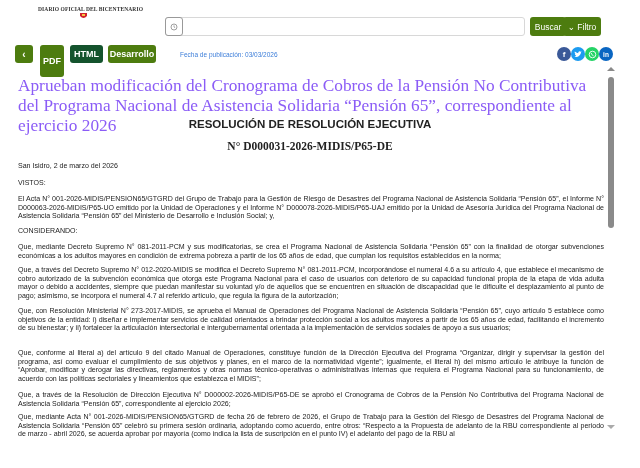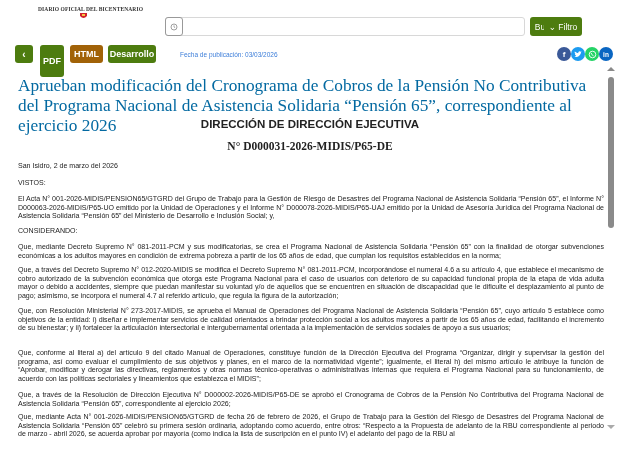--- a/index.html
+++ b/index.html
@@ -18,42 +18,42 @@
   .logo-text {
     position:absolute; left:17px; top:14px; font-family:"Liberation Serif", serif;
     font-size:29px; font-weight:bold; color:#d2202a; letter-spacing:-0.3px; line-height:30px;
     white-space:nowrap;
   }
   .btn {
     position:absolute; background:#4d7c0f; color:#fff; border-radius:3px;
     font-size:9px; font-weight:bold; display:flex; align-items:center; justify-content:center;
     box-sizing:border-box; cursor:pointer;
   }
-  .btn.disabled { background:#a16207; }
+  .btn.disabled { background:#14532d; }
   .pubdate {
     position:absolute; left:180px; top:51px; font-size:6.5px; color:#3d7ed9; white-space:nowrap;
   }
   .search-wrap {
     position:absolute; left:165px; top:17px; width:360px; height:19px; border:1px solid #d8d8d8;
     border-radius:3px; box-sizing:border-box; background:#fff;
   }
   .search-icon-box {
     position:absolute; left:165px; top:17px; width:18px; height:19px; border:1px solid #999;
     border-radius:3px; box-sizing:border-box; background:#fff; display:flex; align-items:center; justify-content:center;
   }
   .search-input {
     position:absolute; left:187px; top:18px; width:320px; height:17px; border:none; outline:none;
     font-family:"Liberation Sans", sans-serif; font-size:8px; color:#555; background:transparent; padding:0;
   }
   .search-input::placeholder { color:#666; }
   .social { position:absolute; top:47px; width:14px; height:14px; border-radius:50%;
     display:flex; align-items:center; justify-content:center; color:#fff; font-size:8px; font-weight:bold; }
   .doc-title {
     position:absolute; left:18px; top:76px; width:590px; font-family:"Liberation Serif", serif;
-    font-size:17.3px; line-height:20px; color:#0369a1; margin:0; font-weight:normal;
+    font-size:17.3px; line-height:20px; color:#8b5cf6; margin:0; font-weight:normal;
   }
   .res-head {
     position:absolute; left:0; width:620px; text-align:center; font-size:11.5px; font-weight:bold; color:#222;
   }
   .para {
     position:absolute; left:18px; width:586px; font-size:7.05px; line-height:8.7px; color:#222;
     text-align:justify; margin:0;
   }
   .scroll-track { position:absolute; left:605px; top:62px; width:12px; height:380px; }
   .scroll-thumb { position:absolute; left:608px; top:77px; width:6px; height:151px; background:#8a8a8a; border-radius:3px; }
@@ -82,21 +82,21 @@
   <div class="pubdate">Fecha de publicación: 03/03/2026</div>
 
   <div class="search-wrap"></div>
   <div class="search-icon-box">
     <svg width="8" height="8" viewBox="0 0 8 8">
       <circle cx="4" cy="4" r="3" fill="none" stroke="#888" stroke-width="0.8"></circle>
       <path d="M4 2.3 V4 L5.2 4.8" fill="none" stroke="#888" stroke-width="0.7"></path>
     </svg>
   </div>
   <div class="btn" style="left:530px;top:17px;width:36px;height:19px;font-weight:normal;font-size:8.5px;">Buscar</div>
-  <div class="btn" style="left:544px;top:17px;width:38px;height:19px;font-weight:normal;font-size:8.5px;">⌄ Filtro</div>
+  <div class="btn" style="left:563px;top:17px;width:38px;height:19px;font-weight:normal;font-size:8.5px;">⌄ Filtro</div>
 
   <div class="social" style="left:557px;background:#3b5998;">
     <span>f</span>
   </div>
   <div class="social" style="left:571px;background:#1d9bf0;">
     <svg width="8" height="7" viewBox="0 0 8 7">
       <path d="M0.5 5.5 Q3 6.5 5 5 Q7 3.5 7 1.2 L7.8 0.4 L6.8 0.7 Q6 -0.1 5 0.4 Q4 1 4.3 2.2 Q2 2 0.8 0.6 Q0.3 2 1.5 3 L0.9 2.9 Q1 4 2.3 4.5 Q1.5 5.2 0.5 5.5 Z" fill="#fff"></path>
     </svg>
   </div>
   <div class="social" style="left:585px;background:#25d366;">
@@ -105,21 +105,21 @@
       <path d="M3.2 3 Q3.3 4.8 5.5 5.8" fill="none" stroke="#fff" stroke-width="0.9"></path>
     </svg>
   </div>
   <div class="social" style="left:599px;background:#0a66c2;font-size:6.5px;">
     <span>in</span>
   </div>
 </div>
 
 <h1 class="doc-title">Aprueban modificación del Cronograma de Cobros de la Pensión No Contributiva del Programa Nacional de Asistencia Solidaria “Pensión 65”, correspondiente al ejercicio 2026</h1>
 
-<div class="res-head" style="top:118px;">DIRECCIÓN DE DIRECCIÓN EJECUTIVA</div>
+<div class="res-head" style="top:118px;">RESOLUCIÓN DE RESOLUCIÓN EJECUTIVA</div>
 <div class="res-head" style="top:140px;font-family:Liberation Serif, serif;">N° D000031-2026-MIDIS/P65-DE</div>
 
 <p class="para" style="top:162px;">San Isidro, 2 de marzo del 2026</p>
 <p class="para" style="top:179px;">VISTOS:</p>
 <p class="para" style="top:195px;">El Acta N° 001-2026-MIDIS/PENSION65/GTGRD del Grupo de Trabajo para la Gestión de Riesgo de Desastres del Programa Nacional de Asistencia Solidaria “Pensión 65”, el Informe N° D000063-2026-MIDIS/P65-UO emitido por la Unidad de Operaciones y el Informe N° D000078-2026-MIDIS/P65-UAJ emitido por la Unidad de Asesoría Jurídica del Programa Nacional de Asistencia Solidaria “Pensión 65” del Ministerio de Desarrollo e Inclusión Social; y,</p>
 <p class="para" style="top:227px;">CONSIDERANDO:</p>
 
 <p class="para" style="top:243px;">Que, mediante Decreto Supremo N° 081-2011-PCM y sus modificatorias, se crea el Programa Nacional de Asistencia Solidaria “Pensión 65” con la finalidad de otorgar subvenciones económicas a los adultos mayores en condición de extrema pobreza a partir de los 65 años de edad, que cumplan los requisitos establecidos en la norma;</p>
 <p class="para" style="top:266px;">Que, a través del Decreto Supremo N° 012-2020-MIDIS se modifica el Decreto Supremo N° 081-2011-PCM, incorporándose el numeral 4.6 a su artículo 4, que establece el mecanismo de cobro autorizado de la subvención económica que otorga este Programa Nacional para el caso de usuarios con deterioro de su capacidad funcional propia de la etapa de vida adulta mayor o debido a accidentes, siempre que puedan manifestar su voluntad y/o de aquellos que se encuentren en situación de discapacidad que le dificulte el desplazamiento al punto de pago; asimismo, se incorpora el numeral 4.7 al referido artículo, que regula la figura de la autorización;</p>
 <p class="para" style="top:307px;">Que, con Resolución Ministerial N° 273-2017-MIDIS, se aprueba el Manual de Operaciones del Programa Nacional de Asistencia Solidaria “Pensión 65”, cuyo artículo 5 establece como objetivos de la entidad: i) diseñar e implementar servicios de calidad orientados a brindar protección social a los adultos mayores a partir de los 65 años de edad, facilitando el incremento de su bienestar; y ii) fortalecer la articulación intersectorial e intergubernamental orientada a la implementación de servicios sociales de apoyo a sus usuarios;</p>

